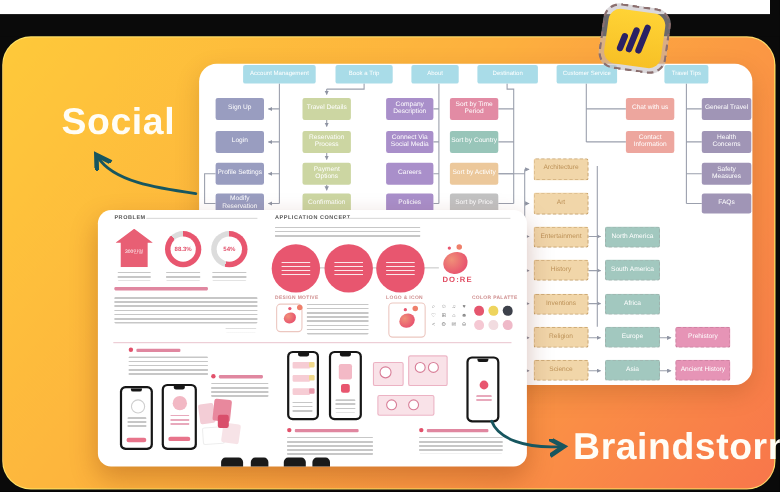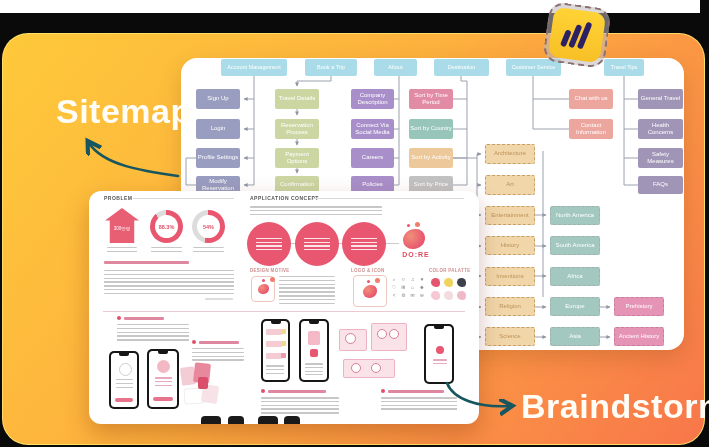--- a/index.html
+++ b/index.html
@@ -342,21 +342,21 @@
       <div class="bar pinkbar" style="left:299px;top:199px;width:56px"></div>
       <div class="bar lines" style="left:292px;top:206px;width:76px;height:15px"></div>
 
       <div class="cutphone" style="left:112px;top:225px;width:20px"></div>
       <div class="cutphone" style="left:139px;top:225px;width:16px"></div>
       <div class="cutphone" style="left:169px;top:225px;width:20px"></div>
       <div class="cutphone" style="left:195px;top:225px;width:16px"></div>
     </div>
   </div>
 
-  <div class="big-label" style="left:56px;top:92px">Sitemap</div>
+  <div class="big-label" style="left:56px;top:92px">Social</div>
   <div class="big-label" style="left:521px;top:387px">Braindstorm</div>
 
   <svg class="overlay-svg" width="709" height="447" viewBox="0 0 709 447">
     <defs>
       <marker id="tealhead" markerWidth="7" markerHeight="7" refX="4" refY="3" orient="auto">
         <path d="M0,0 L5,3 L0,6" fill="none" stroke="#17565f" stroke-width="1.6"></path>
       </marker>
     </defs>
     <path d="M178,176 C142,171 103,165 89,143" fill="none" stroke="#17565f" stroke-width="2.6" stroke-linecap="round" marker-end="url(#tealhead)"></path>
     <path d="M447,383 C453,399 478,408 510,406" fill="none" stroke="#17565f" stroke-width="2.6" stroke-linecap="round" marker-end="url(#tealhead)"></path>

